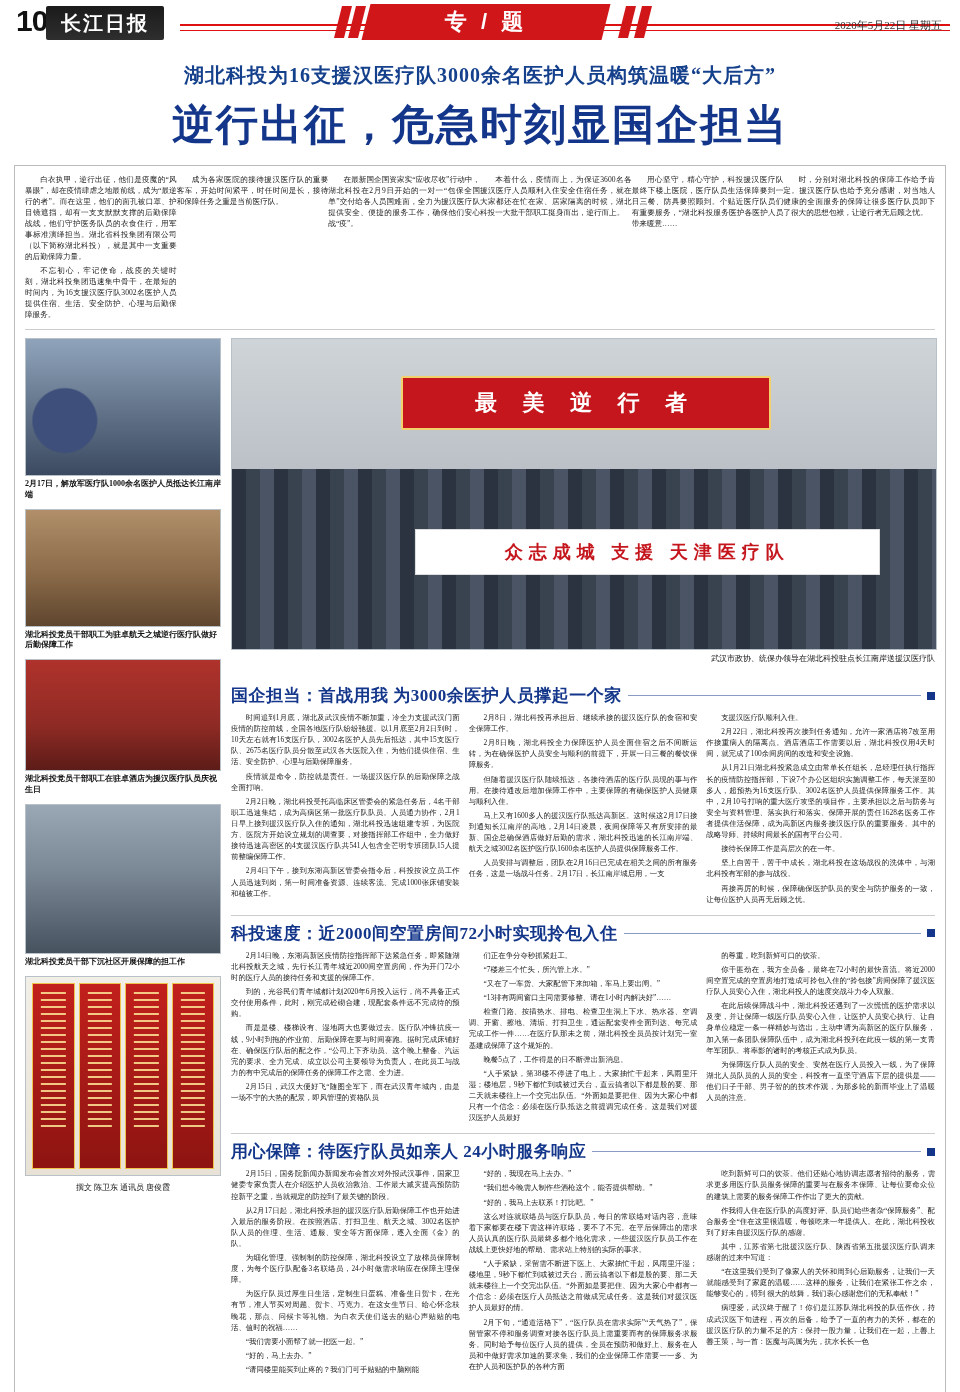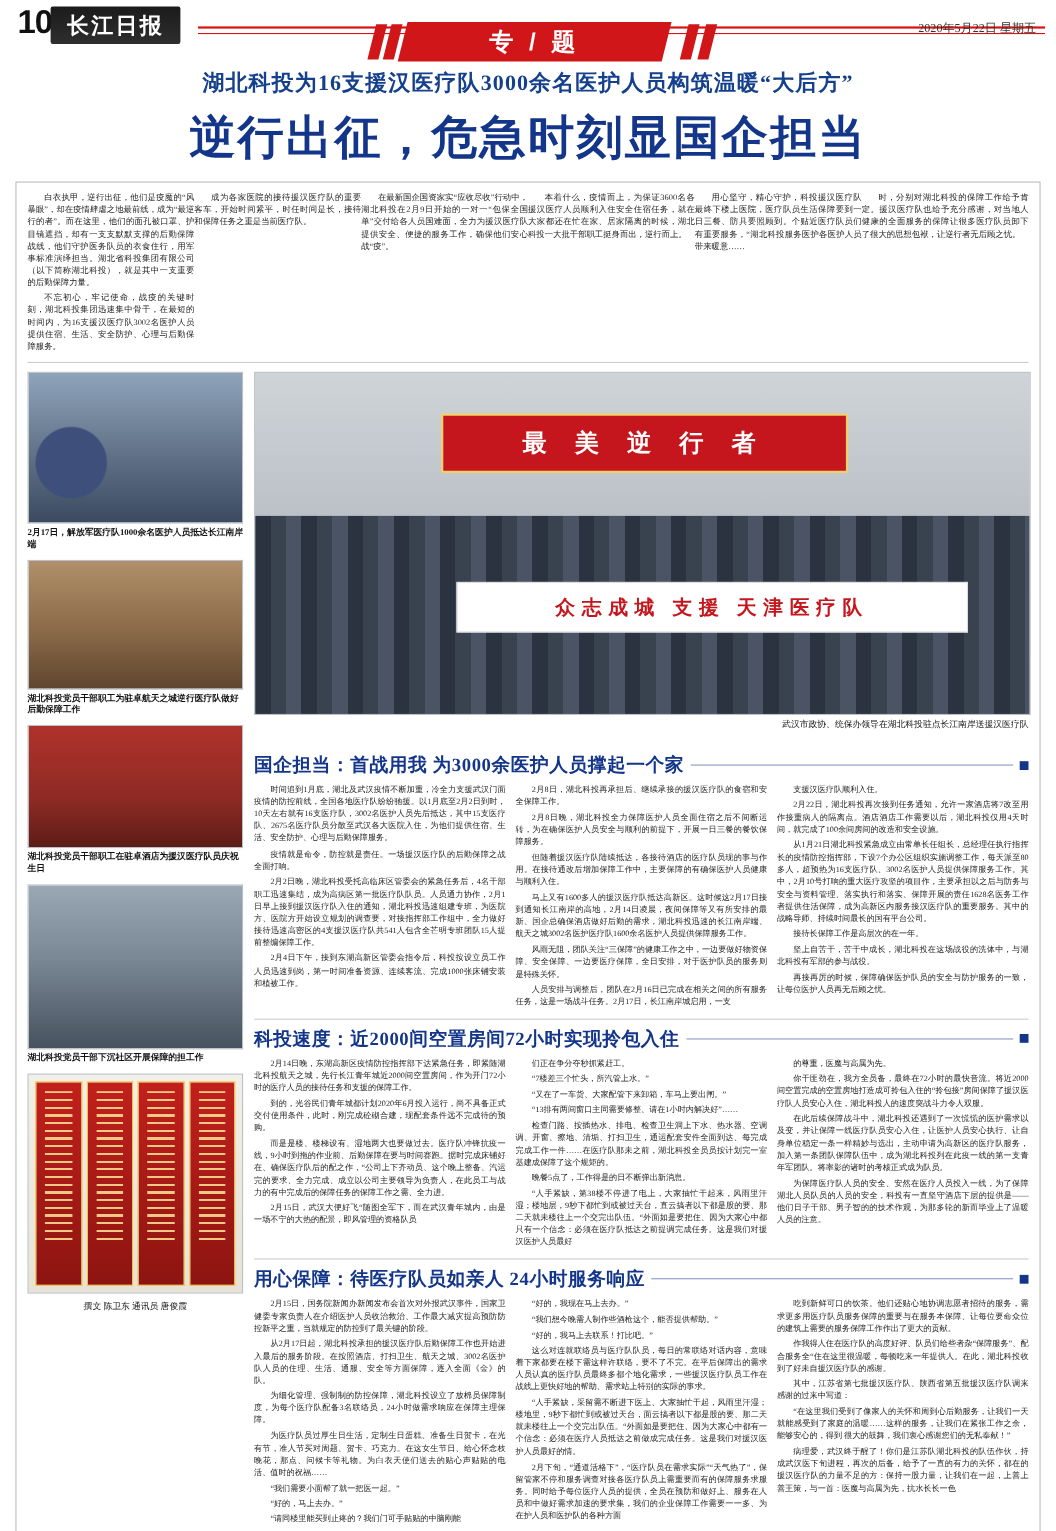--- a/index.html
+++ b/index.html
@@ -6,21 +6,21 @@
   body{width:960px;height:1392px;font-family:"Liberation Serif", serif;color:#111;overflow:hidden;position:relative;}
   .page{width:960px;height:1392px;position:relative;box-sizing:border-box;padding:0 10px;}
 
   
   .masthead{height:52px;position:relative;border-bottom:0;}
   .pagenum{position:absolute;left:6px;top:4px;font-size:30px;font-weight:bold;font-family:"Liberation Sans",sans-serif;letter-spacing:-1px;}
   .logo{position:absolute;left:36px;top:6px;width:118px;height:34px;display:flex;align-items:center;justify-content:center;
         background:linear-gradient(180deg,#1b1b1b,#2e2e2e);color:#fff;font-size:20px;font-weight:bold;letter-spacing:2px;border-radius:2px;}
   .topline{position:absolute;left:170px;right:0;top:24px;height:2px;background:#d11;}
   .topline2{position:absolute;left:170px;right:0;top:30px;height:1px;background:#d11;}
-  .banner{position:absolute;left:356px;top:20px;width:240px;height:36px;}
+  .banner{position:absolute;left:356px;top:4px;width:240px;height:36px;}
   .banner .slab{position:absolute;left:0;top:0;width:240px;height:36px;background:#d1161a;transform:skewX(-14deg);}
   .banner .txt{position:absolute;left:0;top:0;width:240px;height:36px;display:flex;align-items:center;justify-content:center;
                color:#fff;font-size:22px;font-weight:bold;letter-spacing:4px;font-family:"Liberation Sans",sans-serif;}
   .banner .tick{position:absolute;top:2px;width:10px;height:32px;background:#d1161a;transform:skewX(-14deg);}
   .t1{left:-28px;}.t2{left:-14px;}.t3{left:256px;}.t4{left:272px;}
   .dateline{position:absolute;right:8px;top:18px;font-size:11px;color:#333;}
 
   
   .headwrap{text-align:center;padding:10px 0 6px;}
   .kicker{font-size:20px;font-weight:bold;color:#15408c;letter-spacing:1px;}
@@ -176,21 +176,20 @@
             <p>时间追到1月底，湖北及武汉疫情不断加重，冷全力支援武汉门面疫情的防控前线，全国各地医疗队纷纷驰援。以1月底至2月2日到时，10天左右就有16支医疗队，3002名医护人员先后抵达，其中15支医疗队、2675名医疗队员分散至武汉各大医院入住，为他们提供住宿、生活、安全防护、心理与后勤保障服务。</p>
             <p>疫情就是命令，防控就是责任。一场援汉医疗队的后勤保障之战全面打响。</p>
             <p>2月2日晚，湖北科投受托高临床区管委会的紧急任务后，4名干部职工迅速集结，成为高病区第一批医疗队队员。人员通力协作，2月1日早上接到援汉医疗队入住的通知，湖北科投迅速组建专班，为医院方、医院方开始设立规划的调查要，对接指挥部工作组中，全力做好接待迅速高密区的4支援汉医疗队共541人包含全芒明专班团队15人提前整编保障工作。</p>
             <p>2月4日下午，接到东湖高新区管委会指令后，科投按设立员工作人员迅速到岗，第一时间准备资源、连续客流、完成1000张床铺安装和植被工作。</p>
           </div>
           <div class="c">
             <p>2月8日，湖北科投再承担后、继续承接的援汉医疗队的食宿和安全保障工作。</p>
             <p>2月8日晚，湖北科投全力保障医护人员全面住宿之后不间断运转，为在确保医护人员安全与顺利的前提下，开展一日三餐的餐饮保障服务。</p>
             <p>但随着援汉医疗队陆续抵达，各接待酒店的医疗队员现的事与作用。在接待通改后增加保障工作中，主要保障的有确保医护人员健康与顺利入住。</p>
             <p>马上又有1600多人的援汉医疗队抵达高新区。这时候这2月17日接到通知长江南岸的高地，2月14日凌晨，夜间保障等又有所安排的最新、国企总确保酒店做好后勤的需求，湖北科投迅速的长江南岸端、航天之城3002名医护医疗队1600余名医护人员提供保障服务工作。</p>
-            <p>风雨无阻，团队关注“三保障”的健康工作之中，一边要做好物资保障、安全保障、一边要医疗保障，全日安排，对于医护队员的服务则是特殊关怀。</p>
             <p>人员安排与调整后，团队在2月16日已完成在相关之间的所有服务任务，这是一场战斗任务。2月17日，长江南岸城启用，一支</p>
           </div>
           <div class="c">
             <p>支援汉医疗队顺利入住。</p>
             <p>2月22日，湖北科投再次接到任务通知，允许一家酒店将7改至用作接重病人的隔离点。酒店酒店工作需要以后，湖北科投仅用4天时间，就完成了100余间房间的改造和安全设施。</p>
             <p>从1月21日湖北科投紧急成立由常单长任组长，总经理任执行指挥长的疫情防控指挥部，下设7个办公区组织实施调整工作，每天派至80多人，超预热为16支医疗队、3002名医护人员提供保障服务工作。其中，2月10号打响的重大医疗攻坚的项目作，主要承担以之后与防务与安全与资料管理、落实执行和落实、保障开展的责任1628名医务工作者提供住活保障，成为高新区内服务接汉医疗队的重要服务。其中的战略导师、持续时间最长的国有平台公司。</p>
             <p>接待长保障工作是高层次的在一年。</p>
             <p>坚上自苦干，苦干中成长，湖北科投在这场战役的洗体中，与湖北科投有军部的参与战役。</p>
             <p>再接再厉的时候，保障确保医护队员的安全与防护服务的一致，让每位医护人员再无后顾之忧。</p>
           </div>
@@ -213,21 +212,21 @@
           <div class="c">
             <p>们正在争分夺秒抓紧赶工。</p>
             <p>“7楼差三个忙头，所汽管上水。”</p>
             <p>“又在了一车货、大家配管下来卸箱，车马上要出闸。”</p>
             <p>“13排有两间窗口主同需要修整、请在1小时内解决好”……</p>
             <p>检查门路、按插热水、排电、检查卫生洞上下水、热水器、空调调、开窗、擦地、清垢、打扫卫生，通运配套安件全面到达、每完成完成工作一件……在医疗队那未之前，湖北科投全员员按计划完一室基建成保障了这个规矩的。</p>
             <p>晚餐5点了，工作得是的日不断弹出新消息。</p>
             <p>“人手紧缺，第38楼不停进了电上，大家抽忙干起来，风雨里汗湿；楼地层，9秒下都忙到或被过天台，直云搞者以下都是股的要、那二天就未楼往上一个交完出队伍。“外面如是要把住、因为大家心中都只有一个信念：必须在医疗队抵达之前提调完成任务。这是我们对援汉医护人员最好</p>
           </div>
           <div class="c">
-            <p>的尊重，医魔与高属为先。</p>
+            <p>的尊重，吃到新鲜可口的饮茶。</p>
             <p>你干匪劲在，我方全员备，最终在72小时的最快音流。将近2000间空置完成的空置房地打造成可拎包入住的“拎包接”房间保障了援汉医疗队人员安心入住，湖北科投人的速度突战斗力令人双服。</p>
             <p>在此后续保障战斗中，湖北科投还遇到了一次慌慌的医护需求以及变，并让保障一线医疗队员安心入住，让医护人员安心执行、让自身单位稳定一条一样精妙与选出，主动申请为高新区的医疗队服务，加入第一条团队保障队伍中，成为湖北科投列在此疫一线的第一支青年军团队。将率影的诸时的考核正式成为队员。</p>
             <p>为保障医疗队人员的安全、安然在医疗人员投入一线，为了保障湖北人员队员的人员的安全，科投有一直坚守酒店下层的提供是——他们日子干部、男子智的的技术作观，为那多轮的新而毕业上了温暖人员的注意。</p>
           </div>
         </div>
 
         <div class="divider"></div>
 
         <div class="sec">
           <h2>用心保障：待医疗队员如亲人  24小时服务响应</h2>

